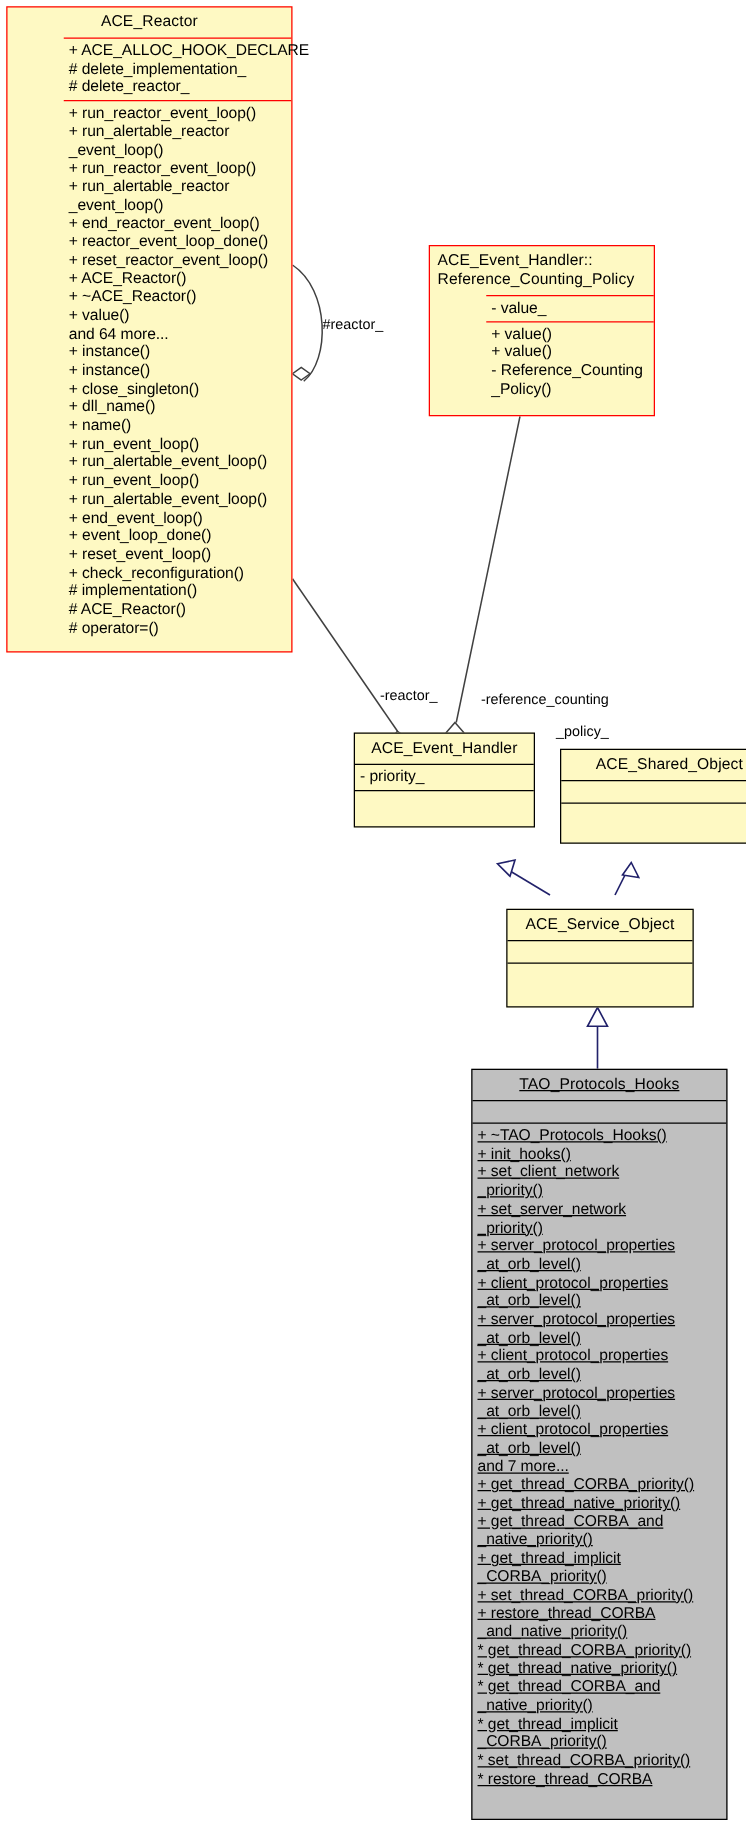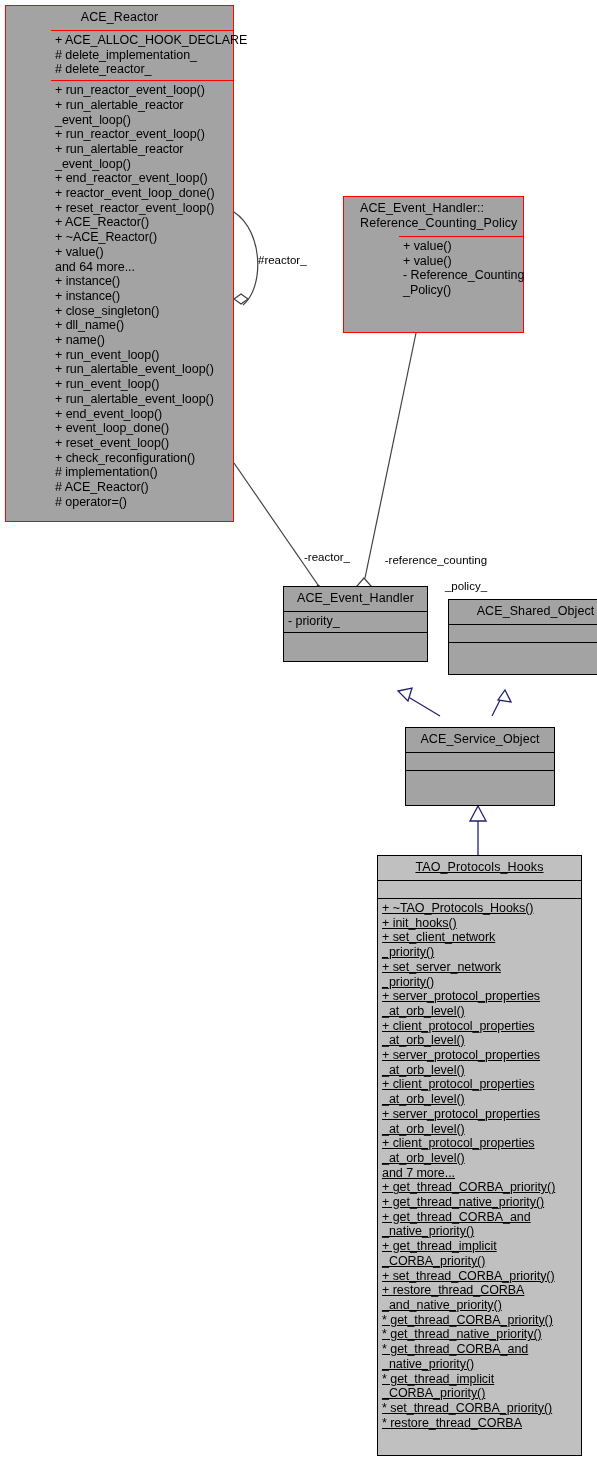--- a/index.html
+++ b/index.html
@@ -20,21 +20,21 @@
     left: 0;
     top: 0;
     width: 597px;
     height: 1467px;
     pointer-events: none;
   }
   .uml-box {
     position: absolute;
     box-sizing: border-box;
     border: 1px solid #000000;
-    background: #a3a3a3;
+    background: #fef9c3;
   }
   .uml-box.red {
     border-color: #ff0000;
   }
   .uml-box.gray {
     background: #c0c0c0;
     border-color: #000000;
     text-decoration: underline;
   }
   .compartment {
@@ -147,24 +147,27 @@
       <div class="member">+ end_event_loop()</div>
       <div class="member">+ event_loop_done()</div>
       <div class="member">+ reset_event_loop()</div>
       <div class="member">+ check_reconfiguration()</div>
       <div class="member"># implementation()</div>
       <div class="member"># ACE_Reactor()</div>
       <div class="member"># operator=()</div>
     </div>
   </div>
 
-  <div class="uml-box red" style="left:343px; top:196px; width:181px; height:137px;padding-left:10px;">
+  <div class="uml-box red" style="left:343px; top:196px; width:181px; height:137px;">
     <div class="compartment cls-title multiline">
       <div>ACE_Event_Handler::</div>
       <div>Reference_Counting_Policy</div>
+    </div>
+    <div class="compartment sep-red">
+      <div class="member">- value_</div>
     </div>
     <div class="compartment sep-red">
       <div class="member">+ value()</div>
       <div class="member">+ value()</div>
       <div class="member">- Reference_Counting</div>
       <div class="member">_Policy()</div>
     </div>
   </div>
 
   <div class="uml-box" style="left:283px; top:586px; width:145px; height:76px;">

